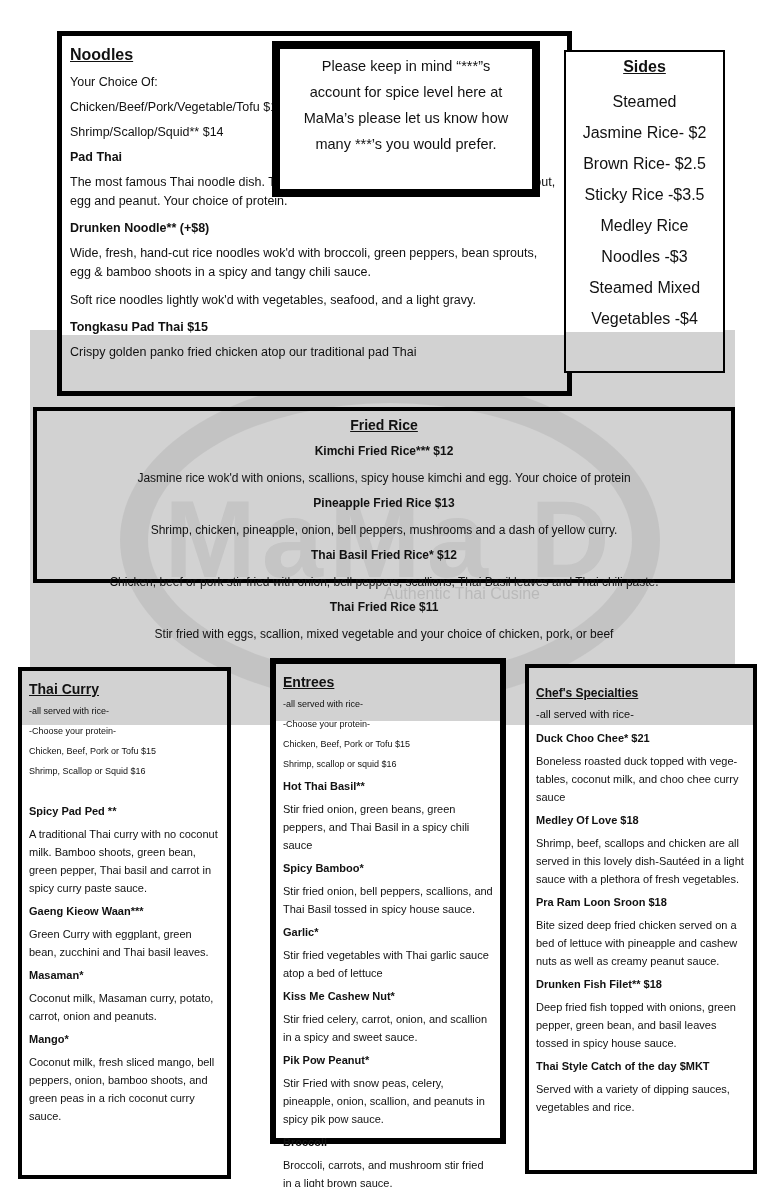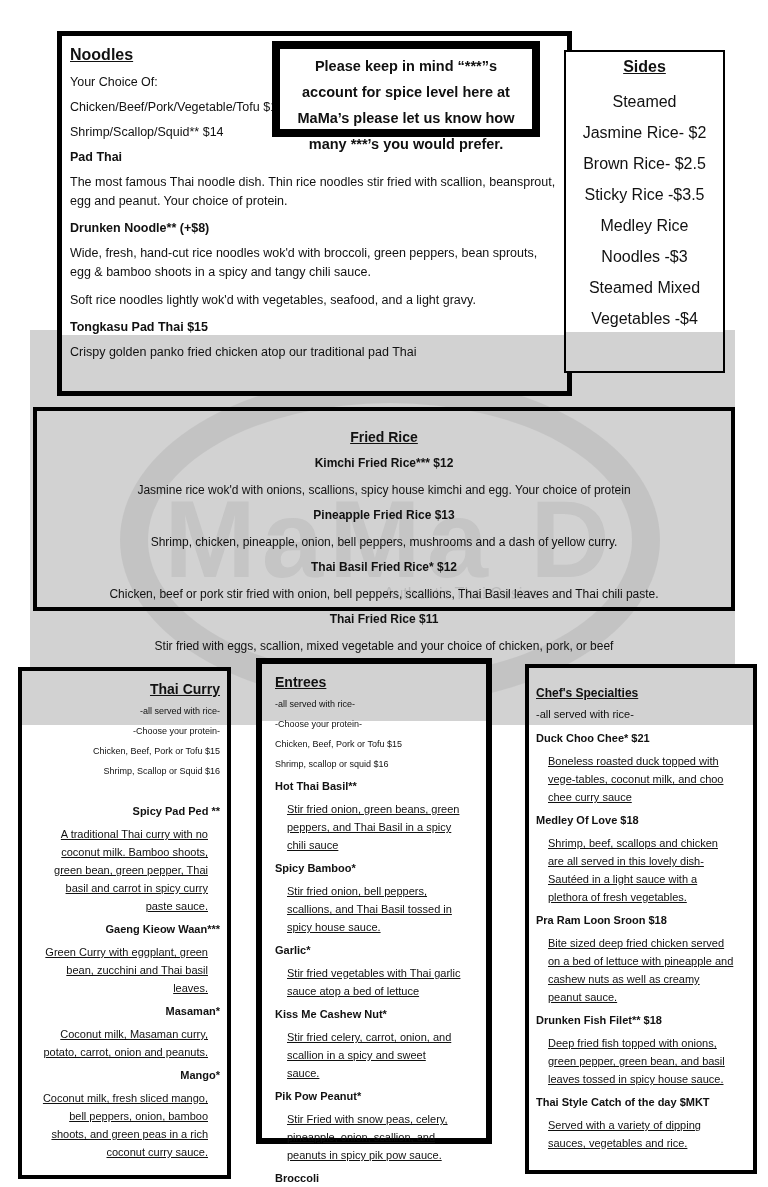--- a/index.html
+++ b/index.html
@@ -21,47 +21,47 @@
     position: absolute; left: 160px; top: 475px; width: 460px; text-align: center;
     font-size: 110px; font-weight: bold; color: rgba(150,150,150,0.22);
     letter-spacing: 6px;
   }
   .wm-sub {
     position: absolute; left: 240px; top: 585px; width: 300px; text-align: right;
     font-size: 16px; color: rgba(140,140,140,0.35);
   }
   .box { position: absolute; box-sizing: border-box; background: #fff; }
   .noodles { left: 33px; top: 31px; width: 515px; height: 365px; border: 5px solid #000; padding: 6px 8px; }
-  .notice { left: 272px; top: 41px; width: 268px; height: 96px; border: 8px solid #000; text-align: center;
-    font-weight: bold; font-size: 14.5px; line-height: 26px; padding-top: 4px; z-index: 3; }
+  .notice { left: 272px; top: 41px; width: 268px; height: 156px; border: 8px solid #000; text-align: center;
+    font-weight: normal; font-size: 14.5px; line-height: 26px; padding-top: 4px; z-index: 3; }
   .sides { left: 564px; top: 50px; width: 161px; height: 323px; border: 2px solid #000; text-align: center; padding-top: 6px; }
-  .fried { left: 33px; top: 407px; width: 702px; height: 204px; border: 4px solid #000; background: transparent; text-align: center; padding-top: 18px; }
-  .curry { left: 18px; top: 667px; width: 213px; height: 512px; border: 4px solid #000; padding: 6px 7px; text-align: right; }
-  .entrees { left: 256px; top: 658px; width: 236px; height: 486px; border: 6px solid #000; padding: 6px 13px; }
+  .fried { left: 33px; top: 407px; width: 702px; height: 176px; border: 4px solid #000; background: transparent; text-align: center; padding-top: 6px; }
+  .curry { left: 18px; top: 667px; width: 213px; height: 512px; border: 4px solid #000; padding: 6px 7px; }
+  .entrees { left: 270px; top: 658px; width: 236px; height: 486px; border: 6px solid #000; padding: 6px 7px; }
   .chef { left: 525px; top: 664px; width: 232px; height: 510px; border: 4px solid #000; padding: 16px 7px; }
 
   .sec-title { font-weight: bold; text-decoration: underline; }
   .noodles .sec-title { font-size: 16px; margin: 4px 0 10px; }
   .line { font-size: 12.5px; margin: 0 0 9px; line-height: 16px; }
   .dish { font-size: 12.5px; font-weight: bold; margin: 0 0 8px; line-height: 16px; }
   .desc { font-size: 12.5px; margin: 0 0 9px; line-height: 19px; }
 
   .sides .sec-title { font-size: 16px; margin-bottom: 10px; }
   .side-line { font-size: 16px; line-height: 31px; }
 
   .fried .sec-title { font-size: 14px; margin-bottom: 10px; }
   .fried .dish { font-size: 12px; margin-bottom: 10px; }
   .fried .desc { font-size: 12px; margin-bottom: 8px; line-height: 18px; }
 
   .col .sec-title { font-size: 14px; margin: 4px 0 8px; }
   .chef .sec-title { font-size: 12px; margin: 2px 0 8px; }
   .col .small { font-size: 9px; line-height: 12px; margin: 0 0 8px; }
   .chef .small { font-size: 11px; margin: 0 0 10px; }
   .col .dish { font-size: 11px; margin: 0 0 6px; }
-  .col .desc { font-size: 11px; line-height: 18px; margin: 0 12px 6px; text-decoration: underline; }
+  .col .desc { font-size: 11px; line-height: 18px; margin: 0 0 6px; }
   .gap { height: 18px; }
 </style>
 </head>
 <body>
 
 <div class="gray-band"></div>
 <div class="watermark"></div>
 <div class="wm-text">MaMa D</div>
 <div class="wm-sub">Authentic Thai Cusine</div>
 

